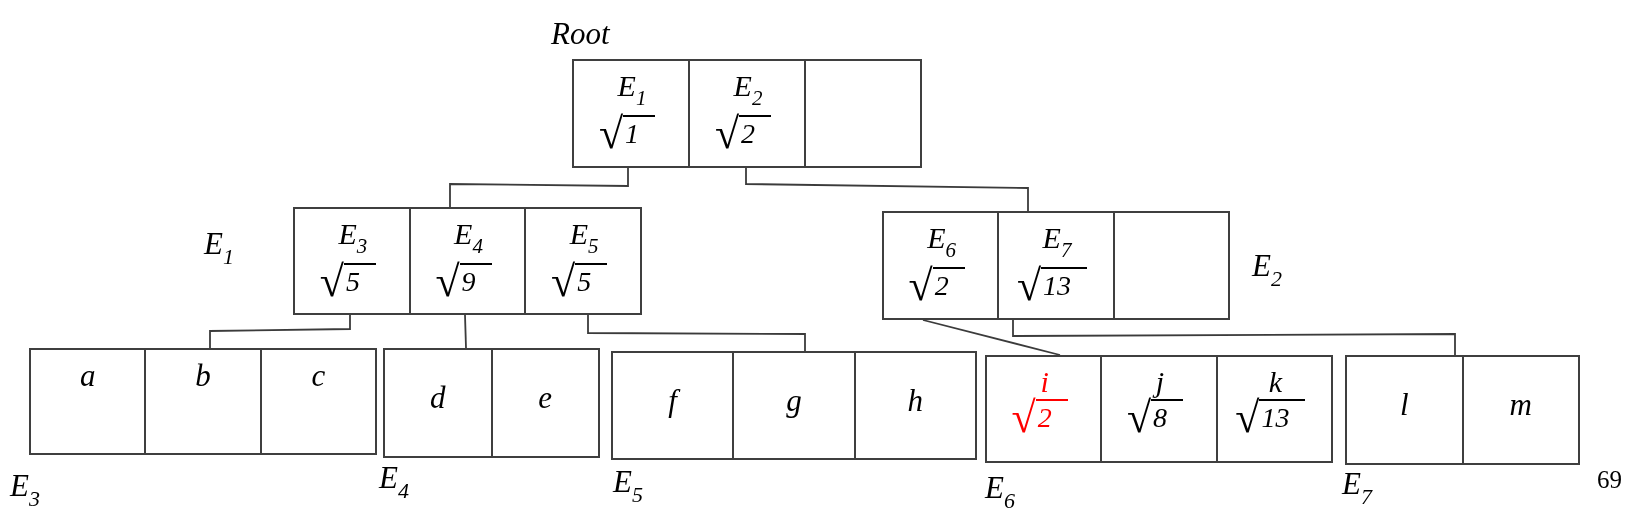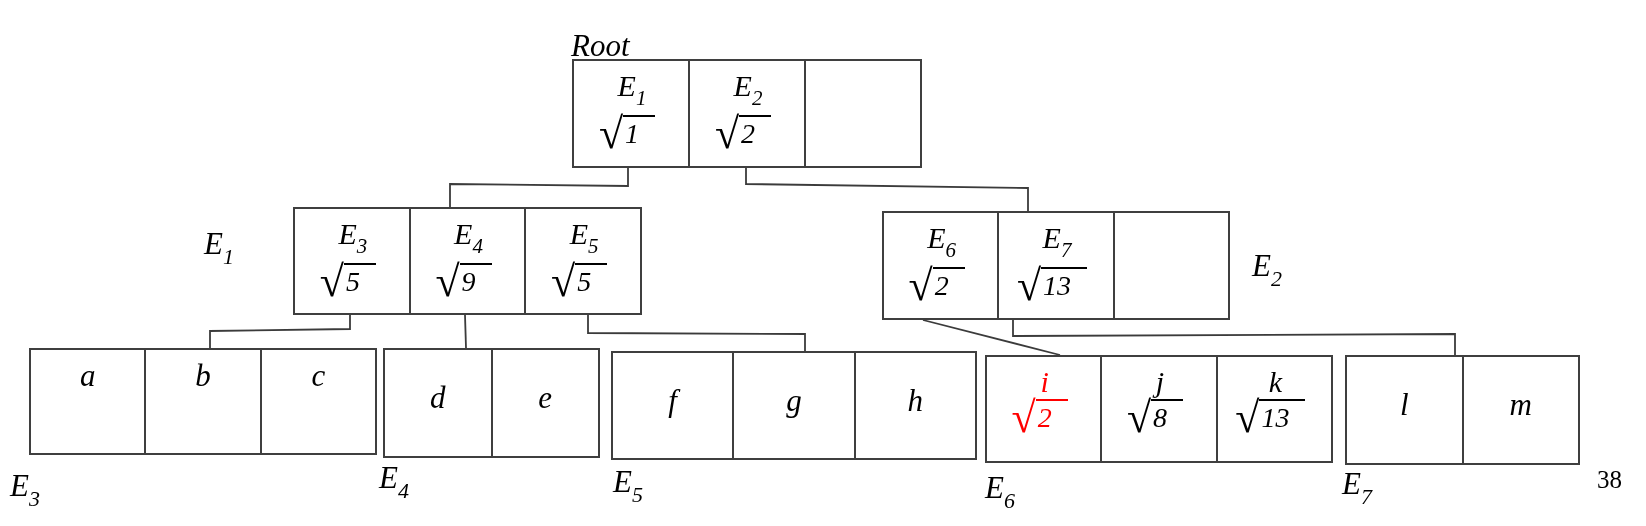--- a/index.html
+++ b/index.html
@@ -26,21 +26,21 @@
   .num{font-size:28px;line-height:30px;border-top:2px solid currentColor;padding:2px 16px 0 2px;font-style:italic;}
 
   
   .letter{font-size:31px;font-style:italic;line-height:1;}
   .letters-top .letter{margin-top:10px;}
   .letters-mid .letter{margin-top:32px;}
 
   
   .tree-label{position:absolute;font-style:italic;font-size:31px;line-height:1;white-space:nowrap;}
   .tree-label .ls{font-size:22px;vertical-align:-10px;font-style:italic;}
-  .root-label{left:571px;top:18px;margin-top:12px;}
+  .root-label{left:551px;top:18px;}
   .lbl-e1{left:204px;top:228px;}
   .lbl-e2{left:1252px;top:250px;}
   .lbl-e3{left:10px;top:470px;}
   .lbl-e4{left:379px;top:462px;}
   .lbl-e5{left:613px;top:466px;}
   .lbl-e6{left:985px;top:472px;}
   .lbl-e7{left:1342px;top:468px;}
 
   .page-number{position:absolute;left:1597px;top:466px;font-size:25px;font-style:normal;}
 
@@ -220,14 +220,14 @@
   <div class="tree-label lbl-e5">
     <span class="lb">E</span><span class="ls">5</span>
   </div>
   <div class="tree-label lbl-e6">
     <span class="lb">E</span><span class="ls">6</span>
   </div>
   <div class="tree-label lbl-e7">
     <span class="lb">E</span><span class="ls">7</span>
   </div>
 
-  <div class="page-number">38</div>
+  <div class="page-number">69</div>
 </div>
 
 </body></html>

